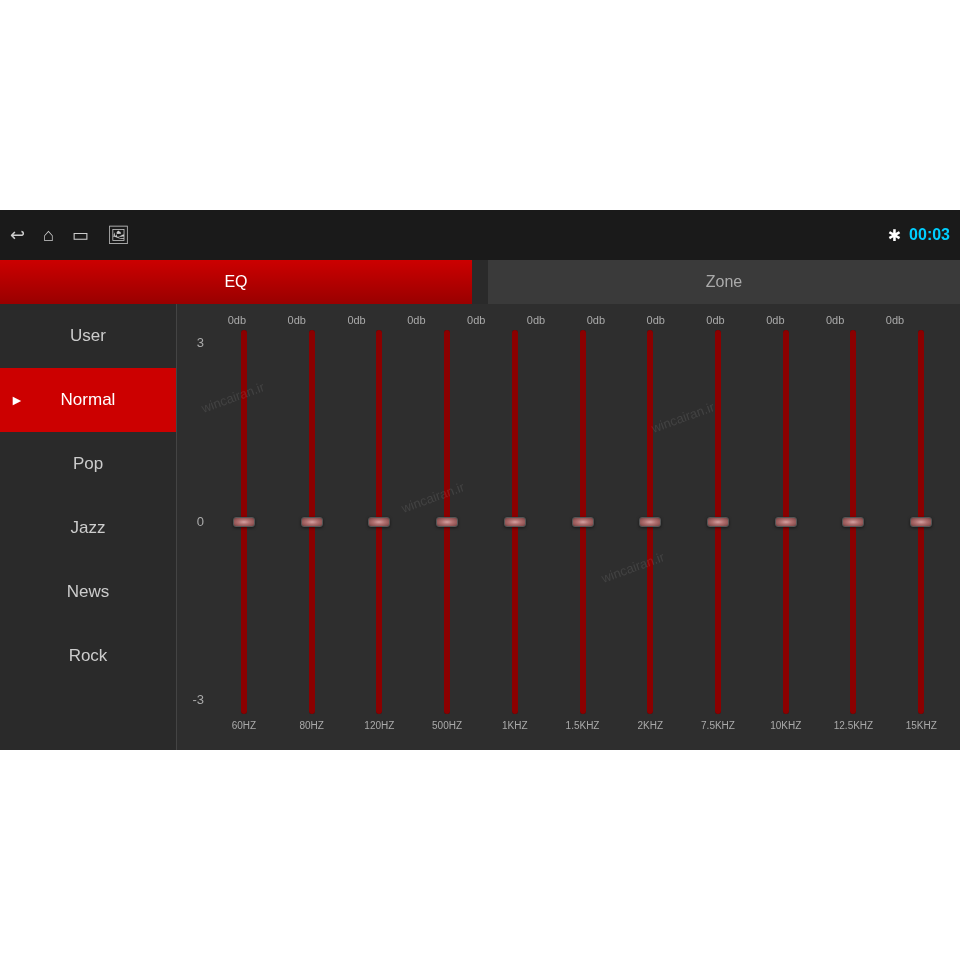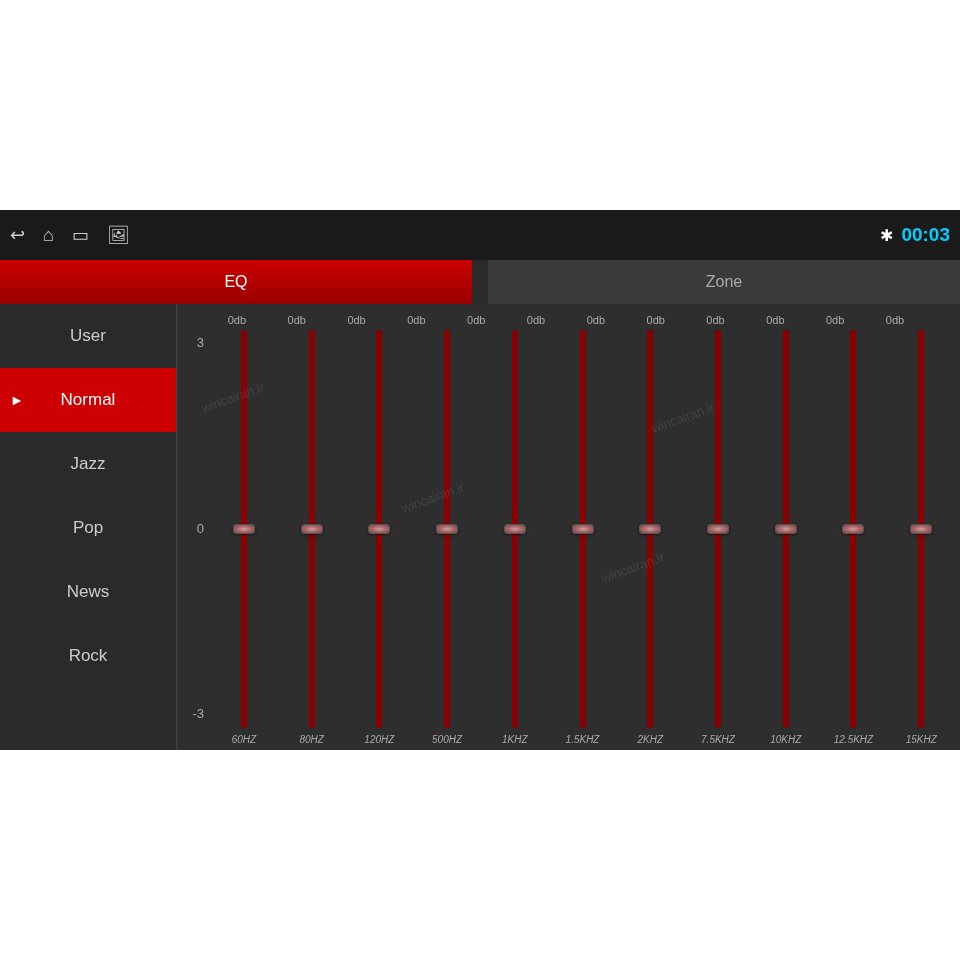--- a/index.html
+++ b/index.html
@@ -45,21 +45,21 @@
       display: flex;
       align-items: center;
       gap: 8px;
     }
     .bt-icon {
       color: #fff;
       font-size: 16px;
     }
     .time-display {
       color: #00cfff;
-      font-size: 19px;
+      font-size: 16px;
       font-weight: bold;
     }
     
     #tabbar {
       width: 100%;
       height: 44px;
       display: flex;
       gap: 16px;
     }
     .tab {
@@ -110,21 +110,21 @@
     .sidebar-item .play-arrow {
       position: absolute;
       left: 10px;
       font-size: 14px;
       color: #fff;
     }
     
     #eq-panel {
       flex: 1;
       background: #2e2e2e;
-      padding: 10px 5px 5px 5px;
+      padding: 10px 5px 19px 5px;
       display: flex;
       flex-direction: column;
     }
     .eq-labels-top {
       display: flex;
       justify-content: space-around;
       padding: 0 30px 0 25px;
       margin-bottom: 4px;
     }
     .eq-label-db {
@@ -153,21 +153,20 @@
       display: flex;
       flex: 1;
       justify-content: space-around;
       align-items: stretch;
     }
     .slider-col {
       display: flex;
       flex-direction: column;
       align-items: center;
       flex: 1;
-      font-style: italic;
     }
     .slider-track {
       width: 6px;
       flex: 1;
       background: #1a1a1a;
       border-radius: 3px;
       position: relative;
       cursor: pointer;
       margin-bottom: 4px;
     }
@@ -245,24 +244,24 @@
 
     <div id="sidebar">
       <div class="sidebar-item">
         <span>User</span>
       </div>
       <div class="sidebar-item active">
         <span class="play-arrow">►</span>
         <span>Normal</span>
       </div>
       <div class="sidebar-item">
+        <span>Pop</span>
+      </div>
+      <div class="sidebar-item">
         <span>Jazz</span>
-      </div>
-      <div class="sidebar-item">
-        <span>Pop</span>
       </div>
       <div class="sidebar-item">
         <span>News</span>
       </div>
       <div class="sidebar-item">
         <span>Rock</span>
       </div>
     </div>
 
     <div id="eq-panel">

